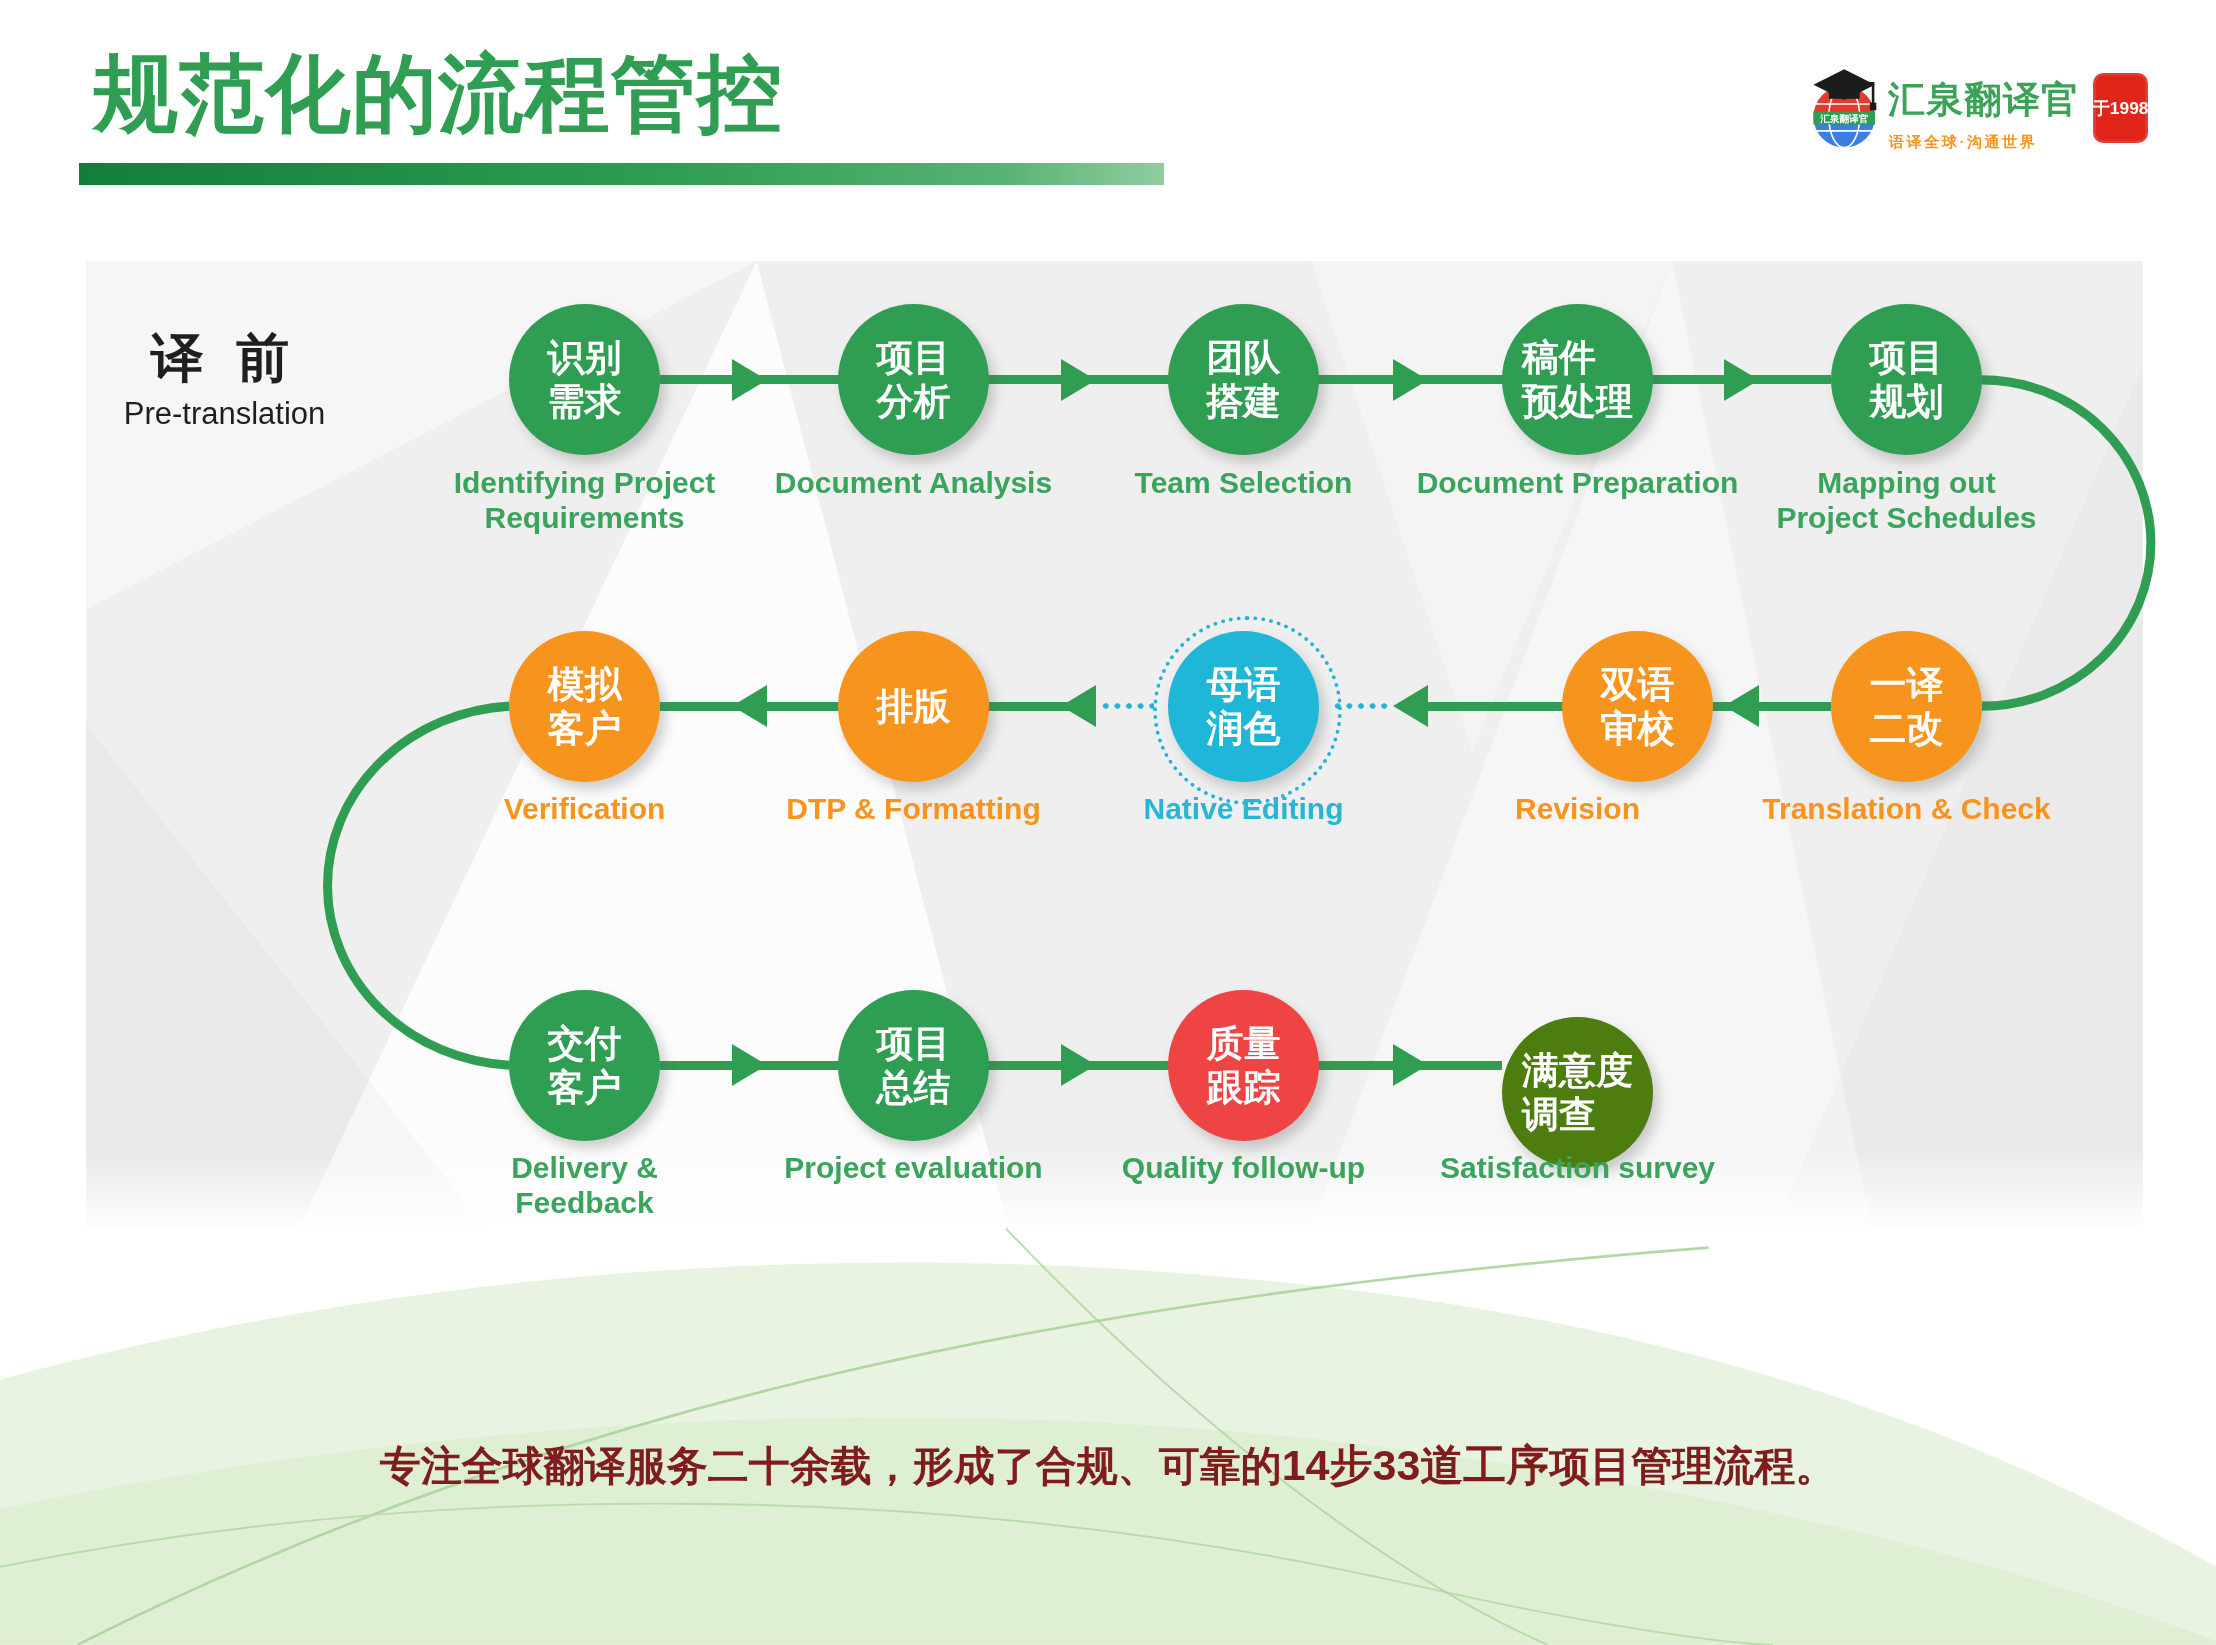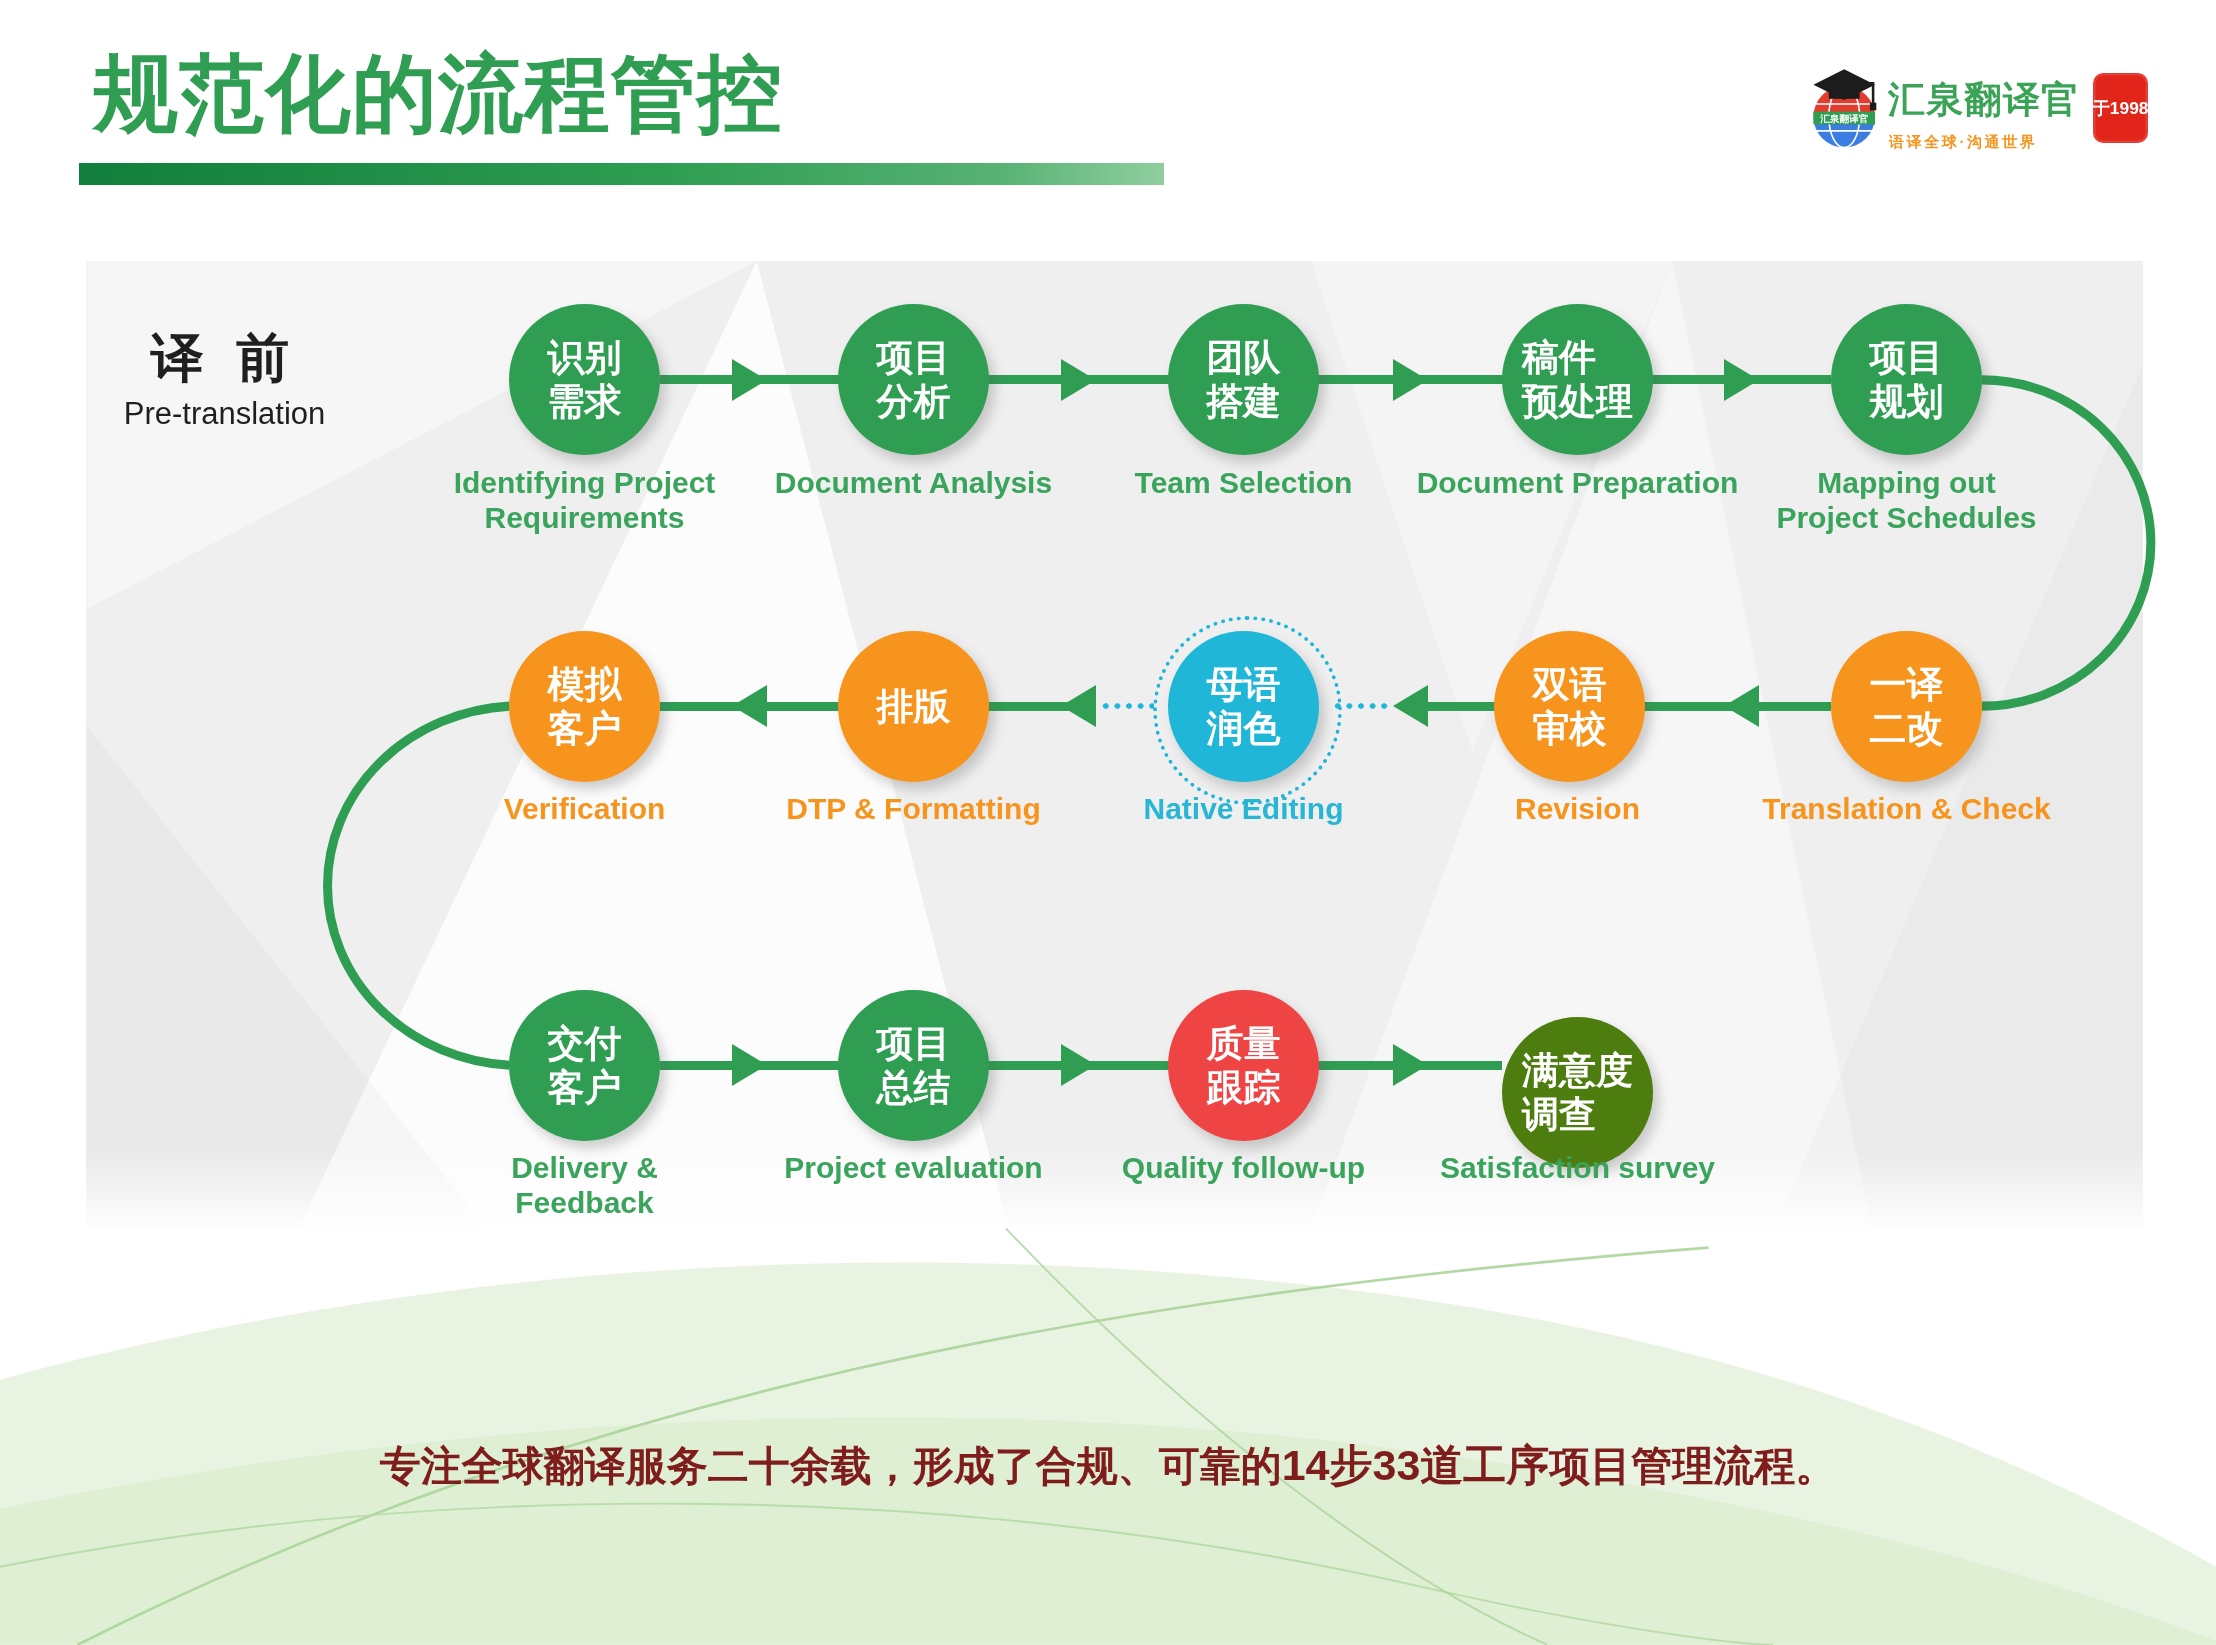--- a/index.html
+++ b/index.html
@@ -153,21 +153,21 @@
 Project Schedules</div>
       <div class="circle" style="left: 509px; top: 631px; background: rgb(247, 148, 29);">模拟
 客户</div>
       <div class="caption" style="left: 404px; top: 791px; color: rgb(247, 148, 29);">Verification</div>
       <div class="circle" style="left: 838px; top: 631px; background: rgb(247, 148, 29);">排版</div>
       <div class="caption" style="left: 733px; top: 791px; color: rgb(247, 148, 29);">DTP &amp; Formatting</div>
       <div class="ring" style="left: 1153px; top: 616px;"></div>
       <div class="circle" style="left: 1168px; top: 631px; background: rgb(31, 182, 216);">母语
 润色</div>
       <div class="caption" style="left: 1063px; top: 791px; color: rgb(41, 181, 212);">Native Editing</div>
-      <div class="circle" style="left: 1494px; top: 631px; background: rgb(247, 148, 29);">双语
+      <div class="circle" style="left: 1562px; top: 631px; background: rgb(247, 148, 29);">双语
 审校</div>
       <div class="caption" style="left: 1397px; top: 791px; color: rgb(247, 148, 29);">Revision</div>
       <div class="circle" style="left: 1831px; top: 631px; background: rgb(247, 148, 29);">一译
 二改</div>
       <div class="caption" style="left: 1726px; top: 791px; color: rgb(247, 148, 29);">Translation &amp; Check</div>
       <div class="circle" style="left: 509px; top: 990px; background: rgb(47, 158, 83);">交付
 客户</div>
       <div class="caption" style="left: 404px; top: 1150px; color: rgb(58, 164, 92);">Delivery &amp;
 Feedback</div>
       <div class="circle" style="left: 838px; top: 990px; background: rgb(47, 158, 83);">项目

